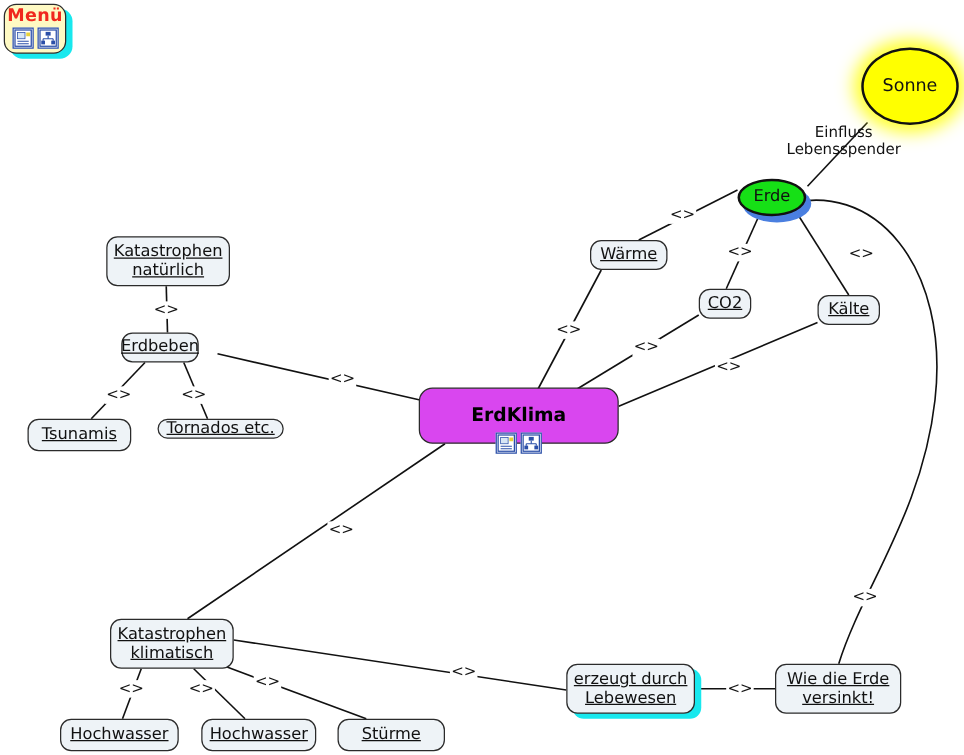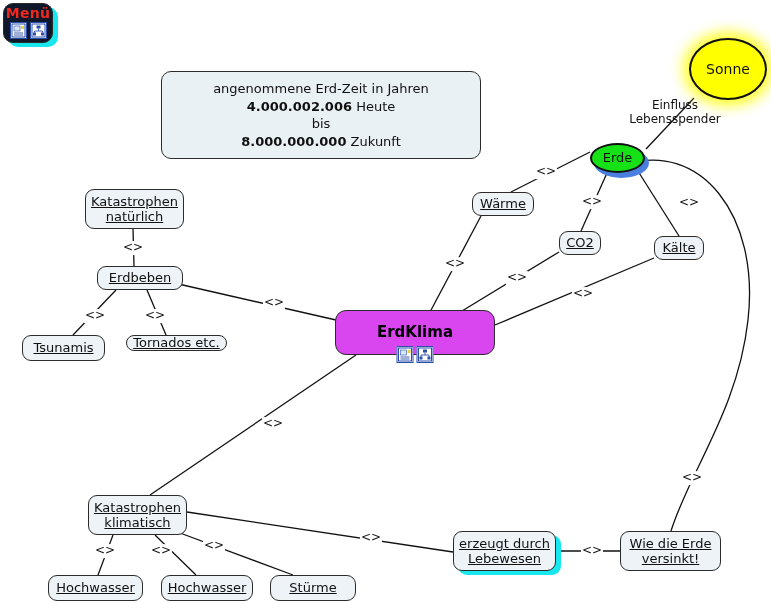--- a/index.html
+++ b/index.html
@@ -85,21 +85,21 @@
     color: #111111;
     font-size: 13px;
     box-shadow: 4px 5px 0 0 #4a7fe0;
   }
   
   .glow {
     box-shadow: 5px 4px 0 0 #18e8ee;
   }
   
   .n-menu {
-    background: #0f172a;
+    background: #fef9c3;
     border: 1px solid #2b2b2b;
     border-radius: 10px;
     padding: 2px 7px 3px 7px;
     box-shadow: 5px 4px 0 0 #18e8ee;
   }
   .menu-label {
     color: #f0281e;
     font-weight: bold;
     font-size: 14px;
     letter-spacing: 0.3px;
@@ -197,26 +197,20 @@
         <line x1="7.5" y1="5.5" x2="7.5" y2="8" stroke="#2b4fa8" stroke-width="0.9"></line>
         <line x1="3.5" y1="8" x2="11.5" y2="8" stroke="#2b4fa8" stroke-width="0.9"></line>
         <line x1="3.5" y1="8" x2="3.5" y2="9.5" stroke="#2b4fa8" stroke-width="0.9"></line>
         <line x1="11.5" y1="8" x2="11.5" y2="9.5" stroke="#2b4fa8" stroke-width="0.9"></line>
         <rect x="2" y="9.5" width="3" height="3" fill="#2b4fa8"></rect>
         <rect x="10" y="9.5" width="3" height="3" fill="#2b4fa8"></rect>
       </svg>
     </span>
   </div>
 
-  <div class="node n-info" style="left:161px; top:71px; width:320px;">
-    <div>angenommene Erd-Zeit in Jahren</div>
-    <div><b>4.000.002.006</b> <span>Heute</span></div>
-    <div>bis</div>
-    <div><b>8.000.000.000</b> <span>Zukunft</span></div>
-  </div>
 
   <div class="node n-ellipse n-sun" style="left:689px; top:38px; width:78px; height:62px;">
     <span>Sonne</span>
   </div>
 
   <div class="node n-ellipse n-earth" style="left:590px; top:143px; width:55px; height:30px;">
     <span>Erde</span>
   </div>
 
   <div class="node n-box" style="left:472px; top:192px; width:62px; height:24px;">
@@ -252,21 +246,21 @@
         <rect x="10" y="9.5" width="3" height="3" fill="#2b4fa8"></rect>
       </svg>
     </span>
   </div>
 
   <div class="node n-box" style="left:85px; top:189px; width:99px; height:40px;">
     <span>Katastrophen
 natürlich</span>
   </div>
 
-  <div class="node n-box" style="left:97px; top:266px; width:86px; height:24px;">
+  <div class="node n-box" style="left:97px; top:266px; width:62px; height:24px;">
     <span>Erdbeben</span>
   </div>
 
   <div class="node n-box" style="left:22px; top:335px; width:83px; height:26px;">
     <span>Tsunamis</span>
   </div>
 
   <div class="node n-box" style="left:126px; top:335px; width:101px; height:16px;">
     <span>Tornados etc.</span>
   </div>

